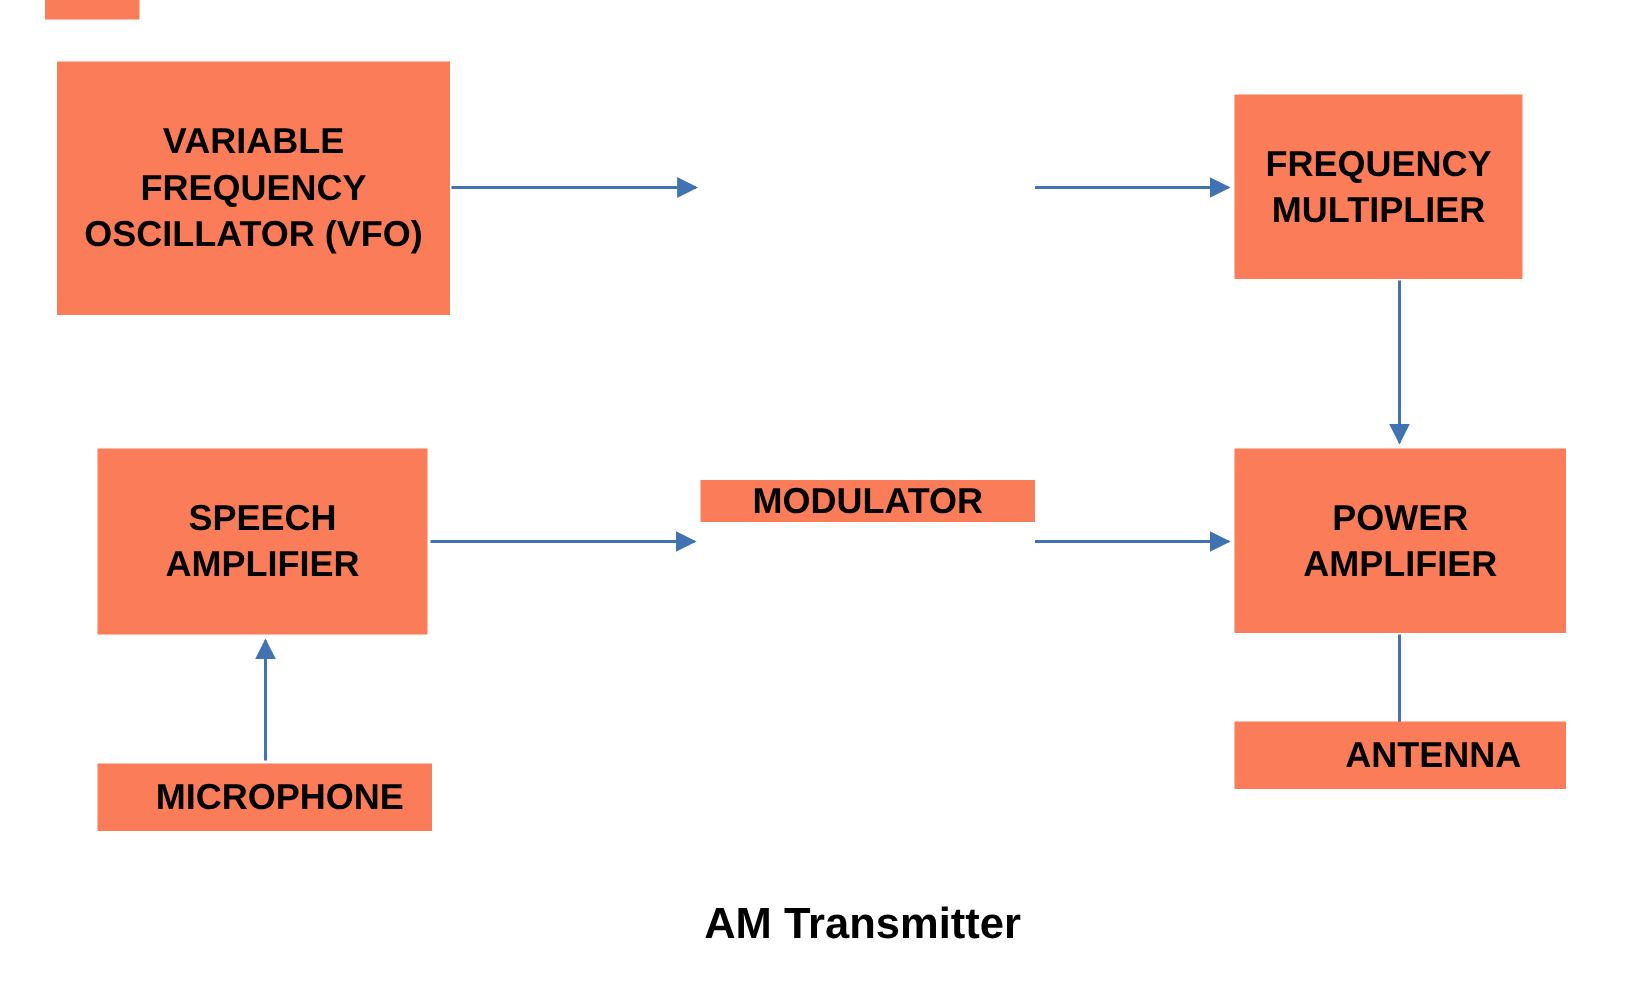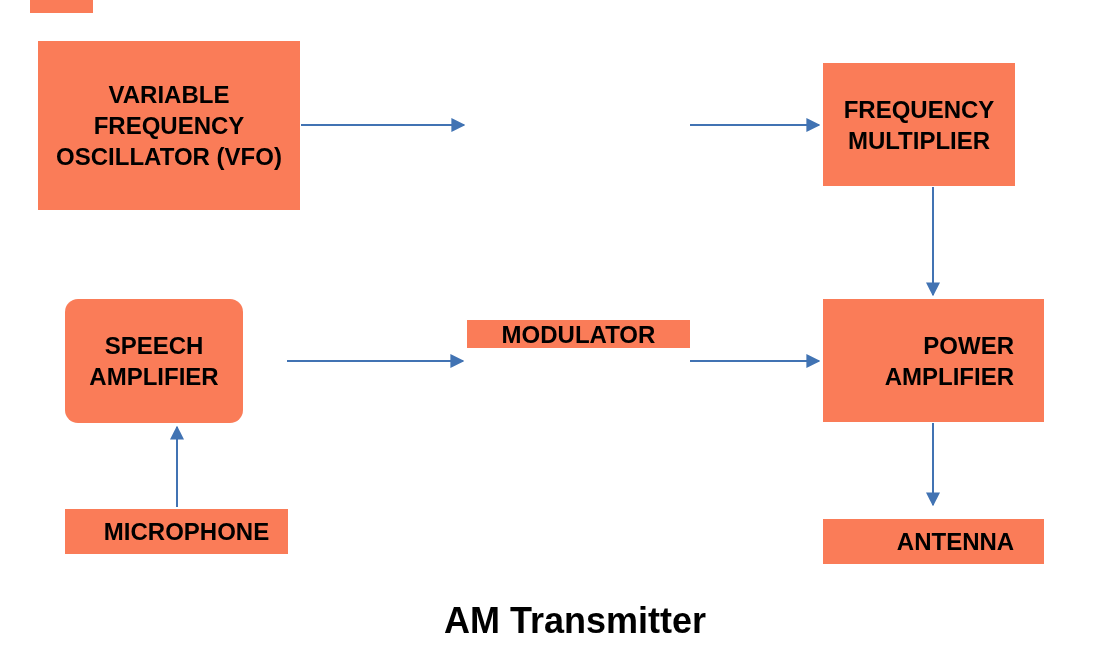--- a/index.html
+++ b/index.html
@@ -40,37 +40,37 @@
     align-items: center;
     justify-content: center;
     text-align: center;
     font-weight: bold;
     font-size: 24px;
     line-height: 31px;
   }
   .node-vfo            { left: 38px;  top: 41px;  width: 262px; height: 169px; padding: 0 18px; }
   .node-buffer         { left: 468px; top: 102px; width: 222px; height: 46px; }
   .node-freq-mult      { left: 823px; top: 63px;  width: 192px; height: 123px; padding: 0 10px; }
-  .node-speech-amp     { left: 65px;  top: 299px; width: 178px; height: 124px; padding: 0 30px; border-radius: 13px; }
+  .node-speech-amp     { left: 65px;  top: 299px; width: 220px; height: 124px; padding: 0 30px; }
   .node-modulator      { left: 467px; top: 320px; width: 223px; height: 28px; }
-  .node-power-amp      { left: 823px; top: 299px; width: 221px; height: 123px; padding: 0 30px; text-align: right; }
+  .node-power-amp      { left: 823px; top: 299px; width: 221px; height: 123px; padding: 0 30px; }
   .node-microphone     { left: 65px;  top: 509px; width: 223px; height: 45px; padding-left: 20px; }
-  .node-antenna        { left: 823px; top: 519px; width: 221px; height: 45px; padding-left: 44px; }
+  .node-antenna        { left: 823px; top: 481px; width: 221px; height: 45px; padding-left: 44px; }
   .clipped-artifact {
     position: absolute;
     left: 30px; top: 0;
     width: 63px; height: 13px;
     background: var(--node-fill);
   }
   .diagram-title {
     position: absolute;
     left: 575px;
     top: 600px;
     transform: translateX(-50%);
-    font-size: 36px;
+    font-size: 29px;
     font-weight: bold;
     color: var(--text-color);
     white-space: nowrap;
   }
 </style>
 </head>
 <body>
 
 <div class="canvas">
 

